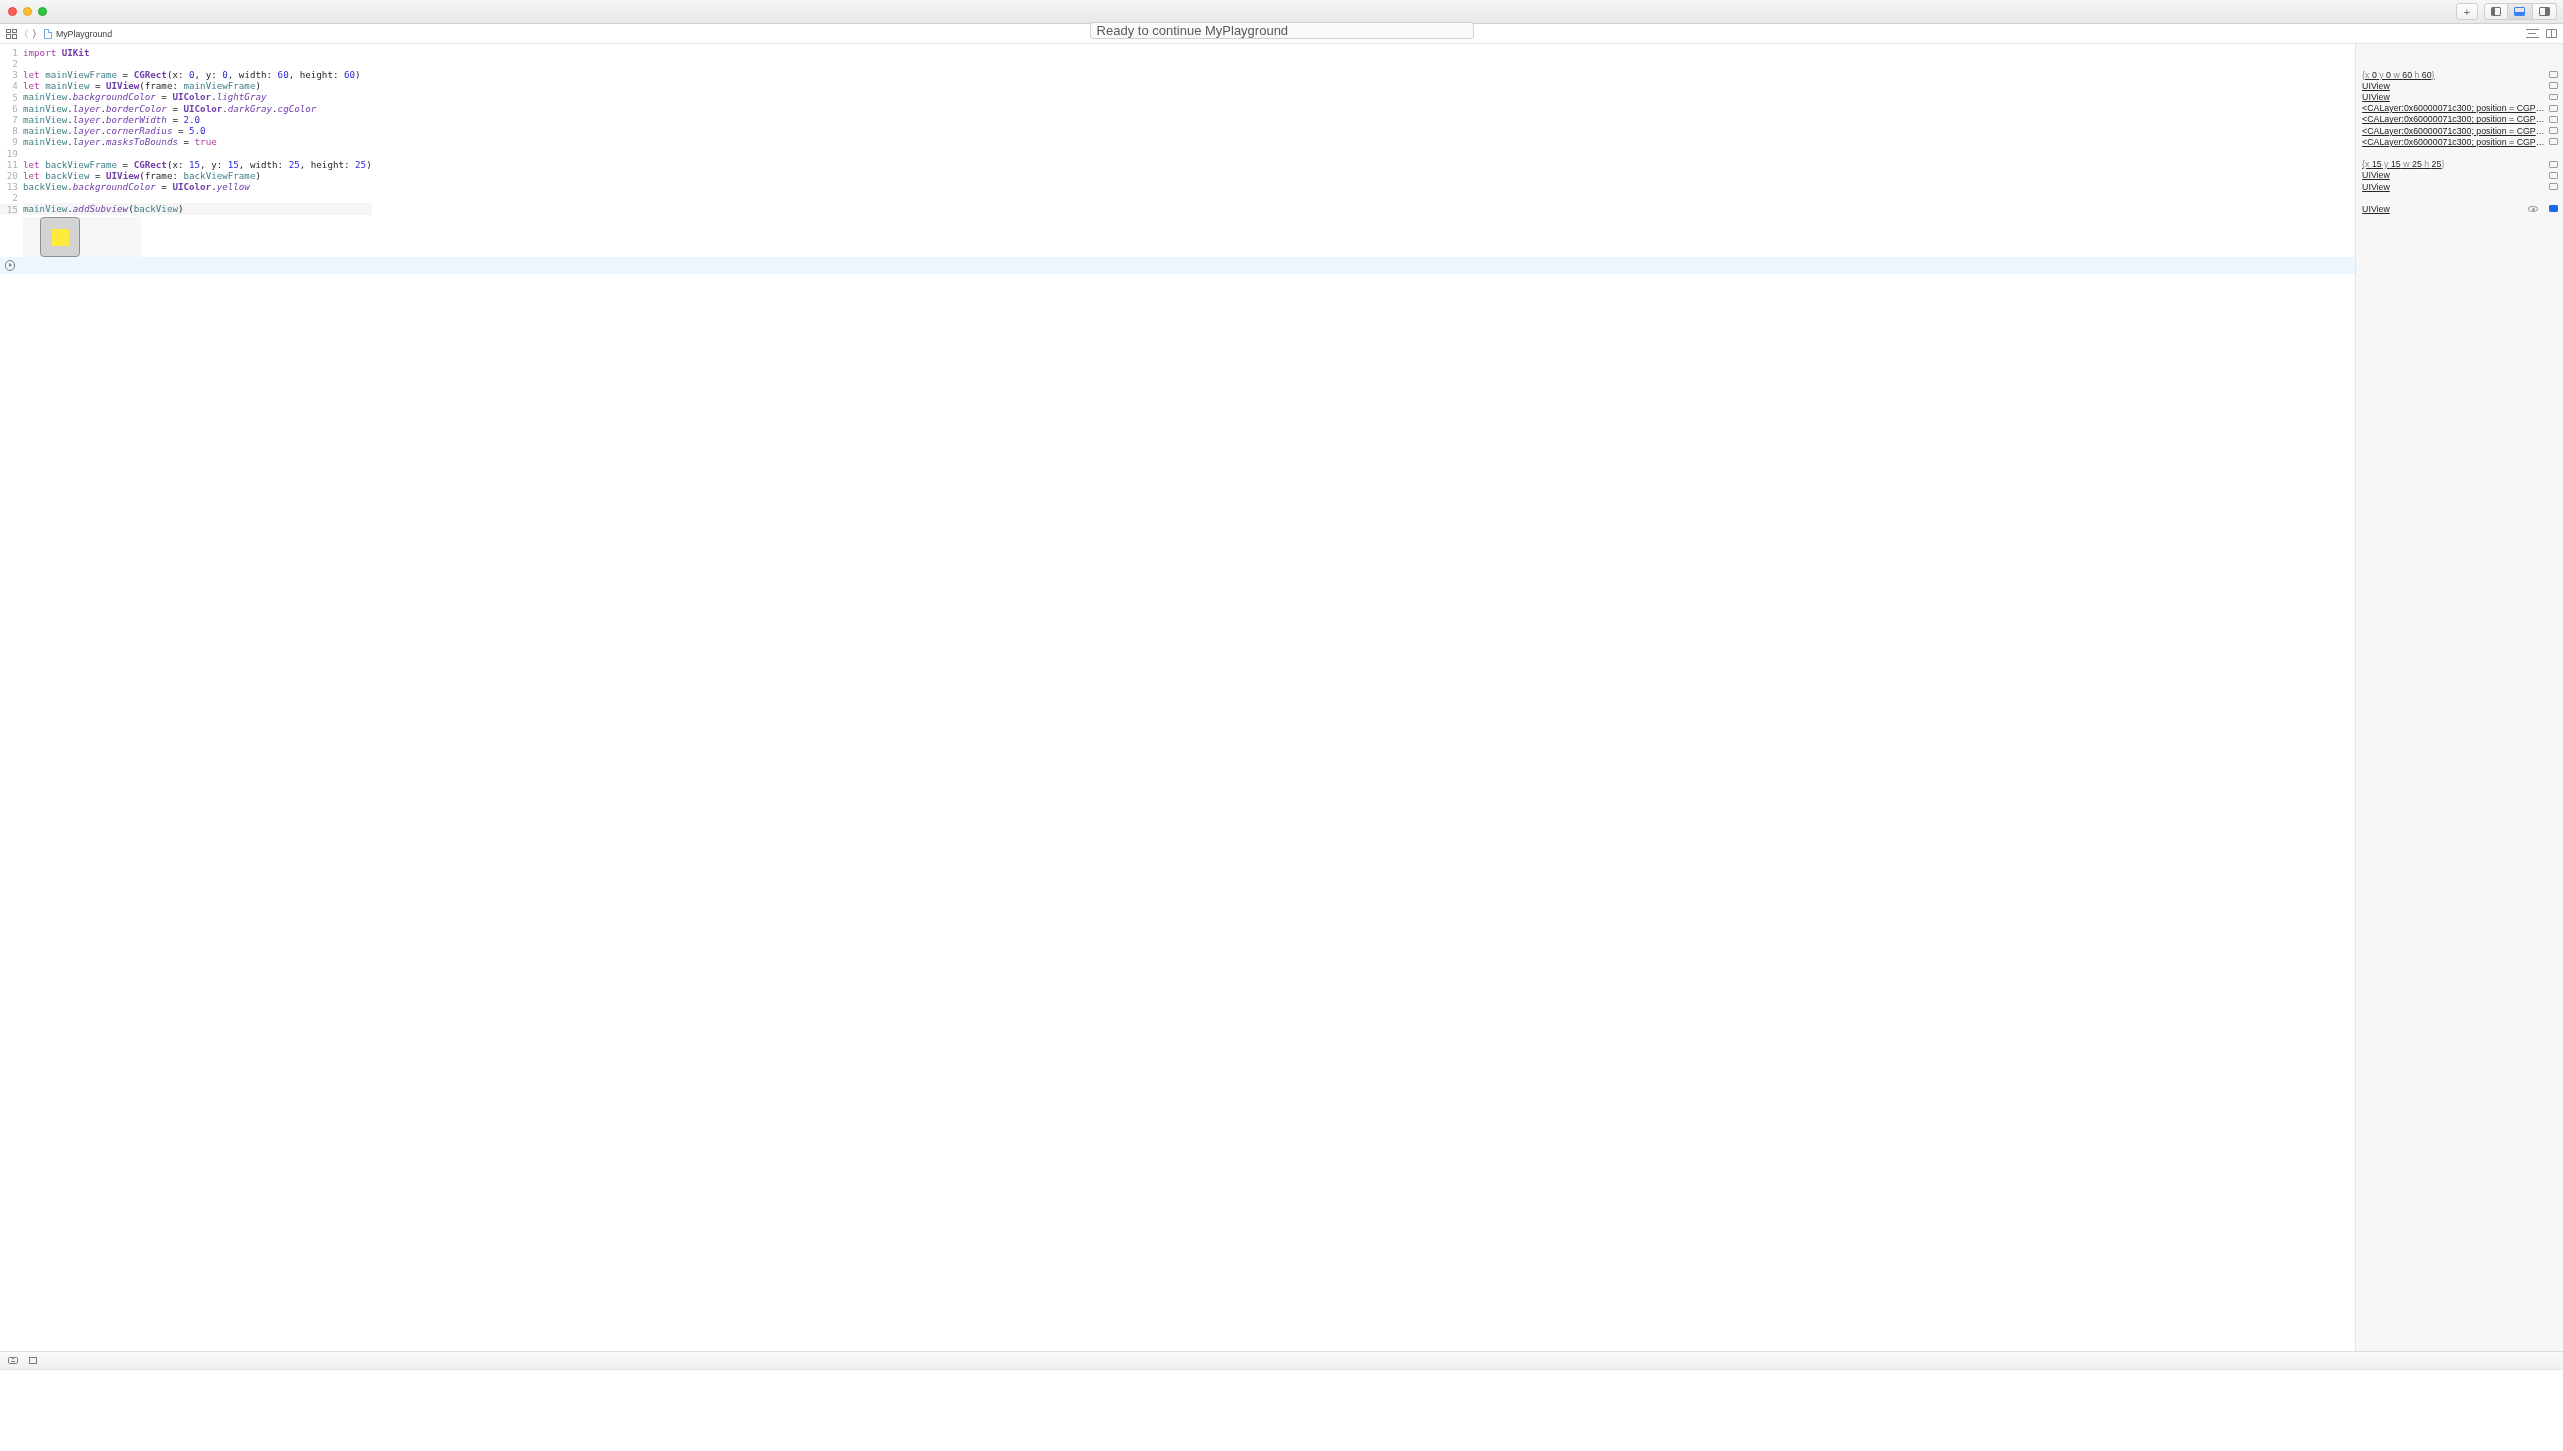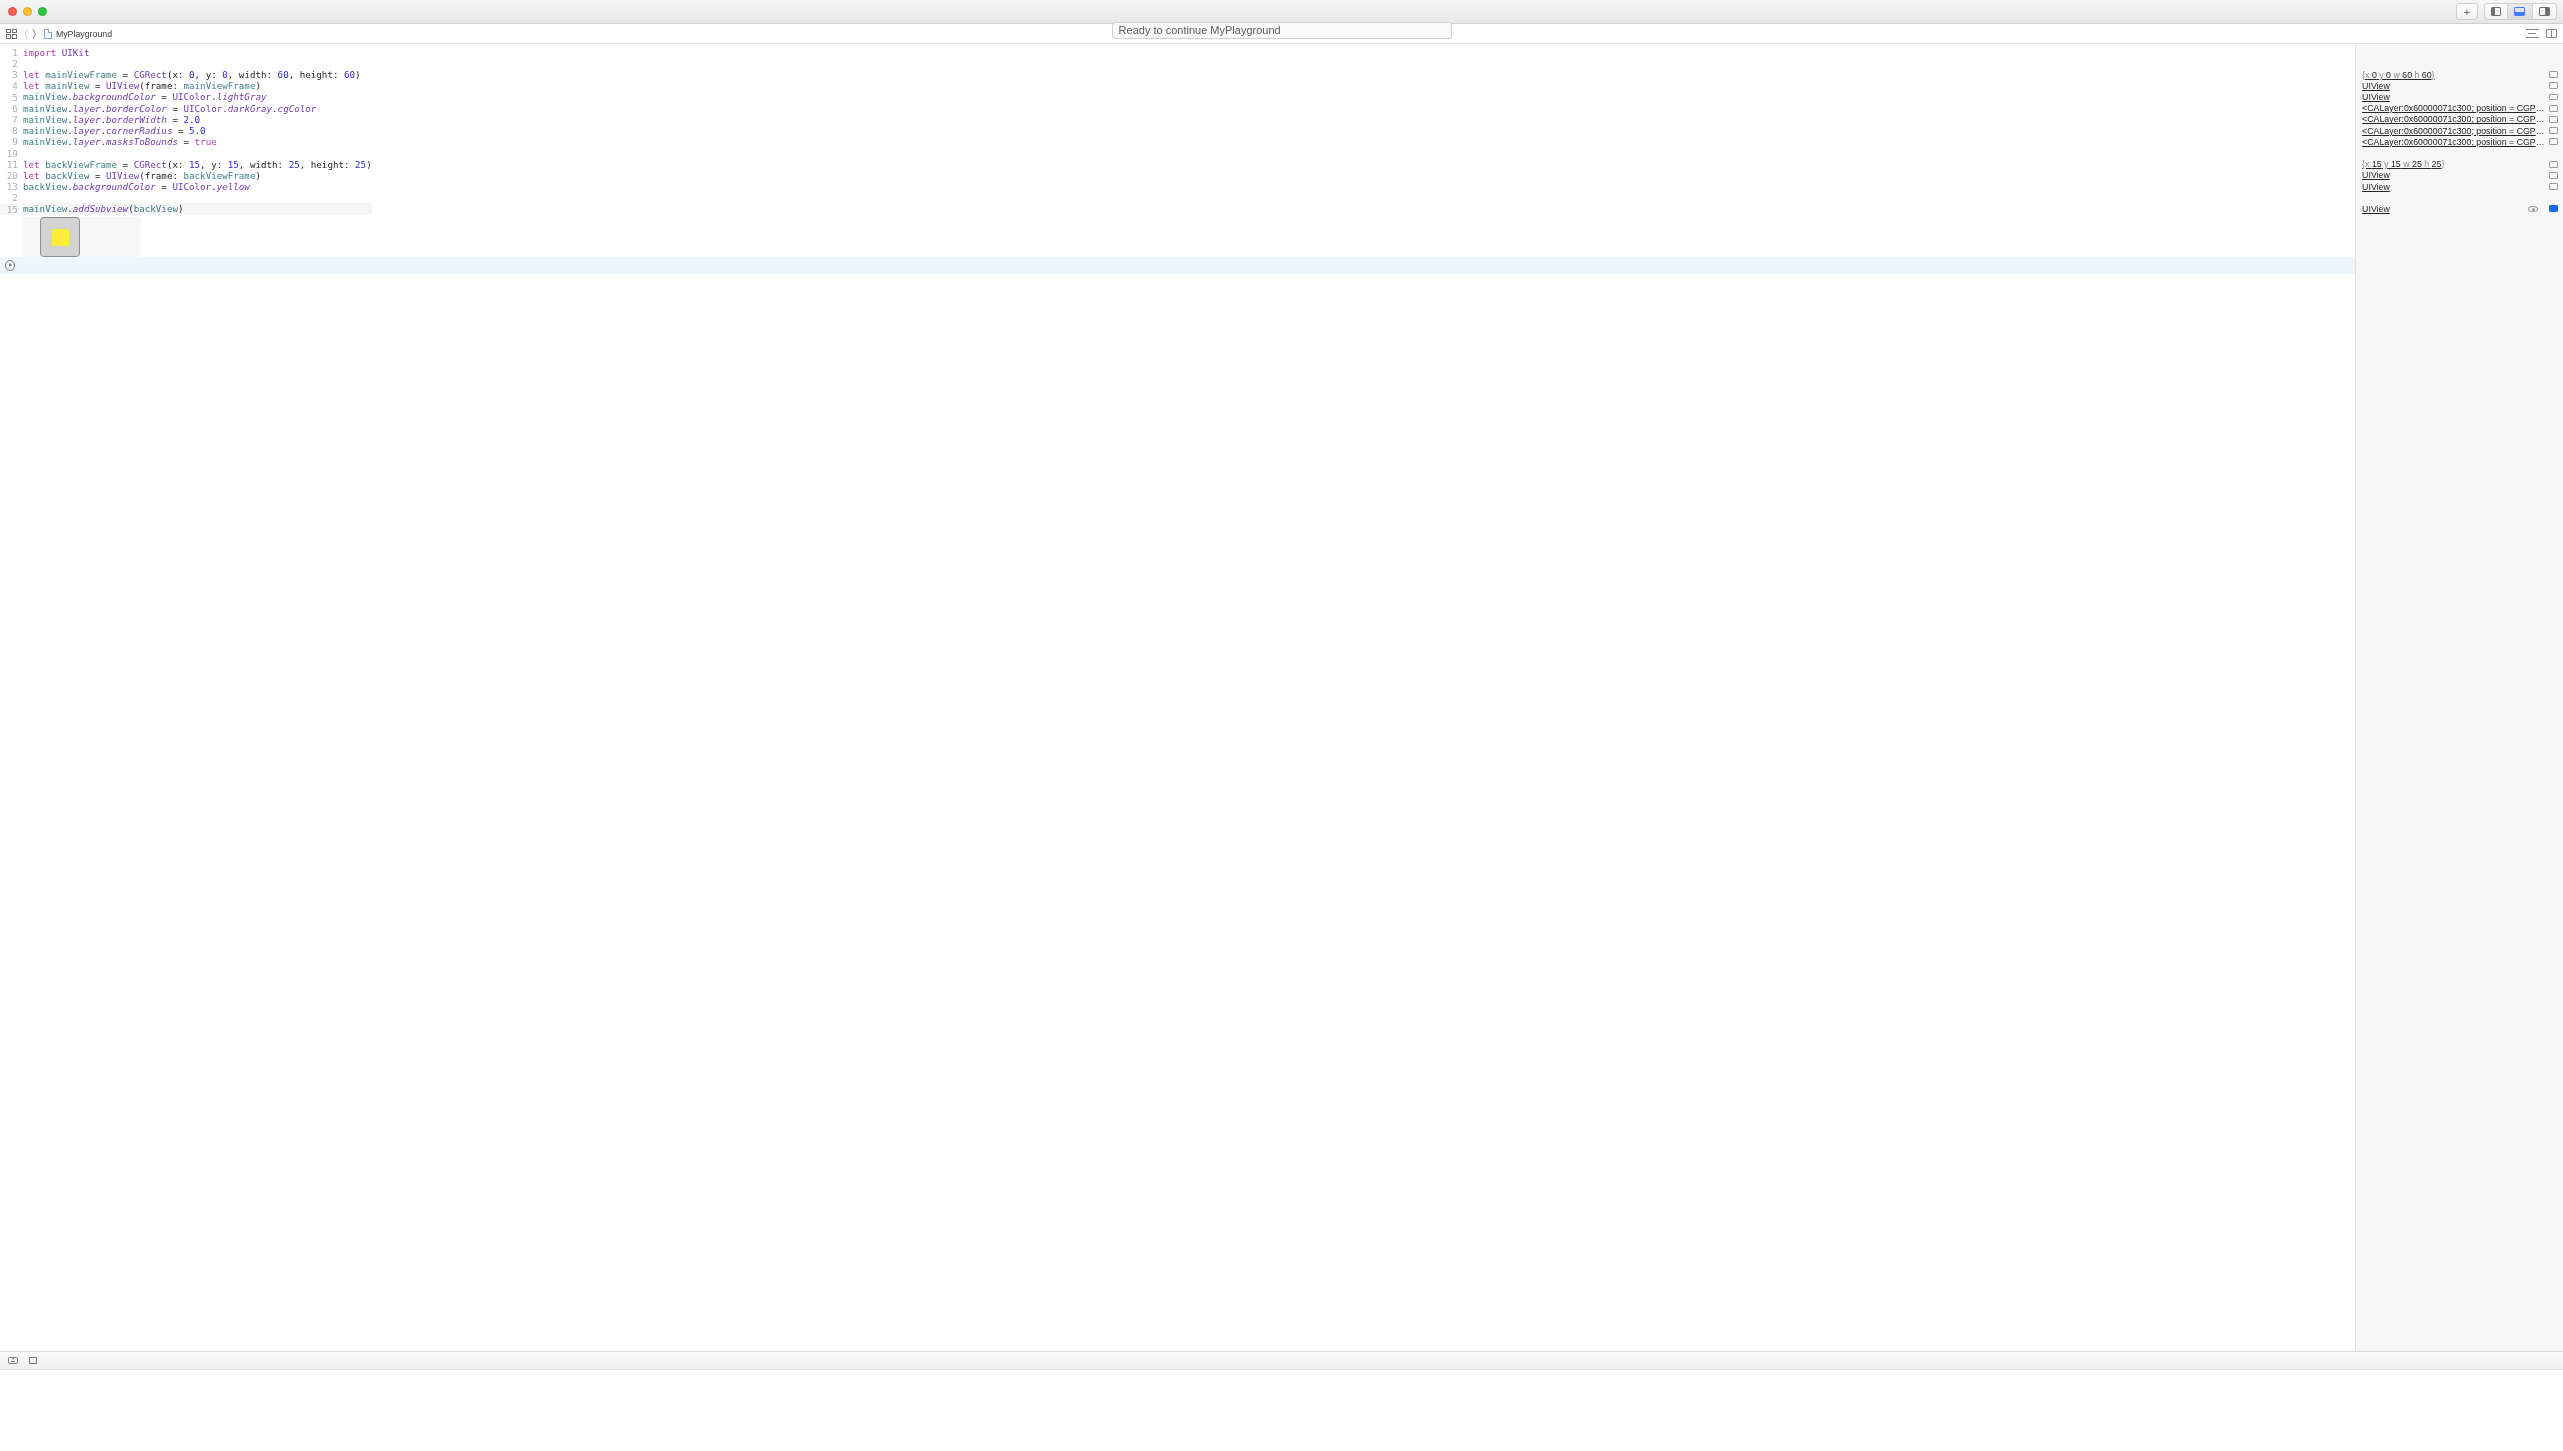--- a/index.html
+++ b/index.html
@@ -14,23 +14,23 @@
     display: flex; align-items: center;
     position: relative;
   }
   .traffic { display: flex; gap: 6.1px; margin-left: 7.6px; }
   .tl { width: 9.2px; height: 9.2px; border-radius: 50%; }
   .tl.red { background: #ff5f57; border: 0.4px solid #e24640; }
   .tl.yellow { background: #ffbd2e; border: 0.4px solid #e0a528; }
   .tl.green { background: #28c840; border: 0.4px solid #26a934; }
   .activity {
     position: absolute; left: 50%; transform: translateX(-50%);
-    width: 340px; height: 17px; line-height: 17px;
+    width: 384px; height: 17px; line-height: 17px;
     background: #fafafa; border: 0.8px solid #d0d0d0; border-radius: 3.1px;
-    font-size: 11px; color: #5a5a5a; padding: 0 6.1px;
+    font-size: 13px; color: #5a5a5a; padding: 0 6.1px;
     display: flex; align-items: center; margin-top: 38px;
   }
   .titlebar-right { position: absolute; right: 6.1px; display: flex; align-items: center; gap: 6.1px; }
   .plusbtn { width: 21.4px; height: 17px; border: 0.8px solid #cfcfcf; border-radius: 3.1px; background: linear-gradient(#fdfdfd,#f1f1f1); display:flex; align-items:center; justify-content:center; color:#6a6a6a; font-size:10.7px;}
   .seggrp { display:flex; }
   .segbtn {
     width: 24.4px; height: 17px; border: 0.8px solid #cfcfcf; background: linear-gradient(#fdfdfd,#f1f1f1);
     display:flex; align-items:center; justify-content:center;
   }
   .segbtn.first { border-top-left-radius:3.1px; border-bottom-left-radius:3.1px; }
@@ -76,21 +76,21 @@
   .editor { flex: 1 1 auto; display:flex; flex-direction:column; min-width:0; }
   .code-area { flex: 0 0 auto; display:flex; font-family: "SF Mono","Menlo",monospace; font-size:9.2px; line-height:11.2px; }
   .gutter { width:23px; text-align:right; color:#b0b0b0; padding: 2.3px 5.3px 2.3px 0; user-select:none; }
   .code { padding: 2.3px 0 2.3px 0; white-space: pre; }
   .code .line { height:11.2px; }
   .line.hl { background: rgba(0,0,0,0.04); }
 
   
   .kw { color:#ad3da4; }      
   .ident-g { color:#3e8087; } 
-  .type { color:#703daa; }    
+  .type { color:#703daa;font-weight:bold; }    
   .method { color:#703daa;font-style:italic; }
   .num { color:#272ad8; }     
   .plain { color:#262626; }
 
   .preview-strip {
     height: 40px; display:flex; align-items:center; background:#f7f7f7; border: none;
     margin-left: 23px; width: 118px; padding-left: 17px;
   }
   .preview-box {
     width: 40px; height: 40px; background:#d3d3d3; border:1.5px solid #8e8e8e; border-radius:3.8px;

